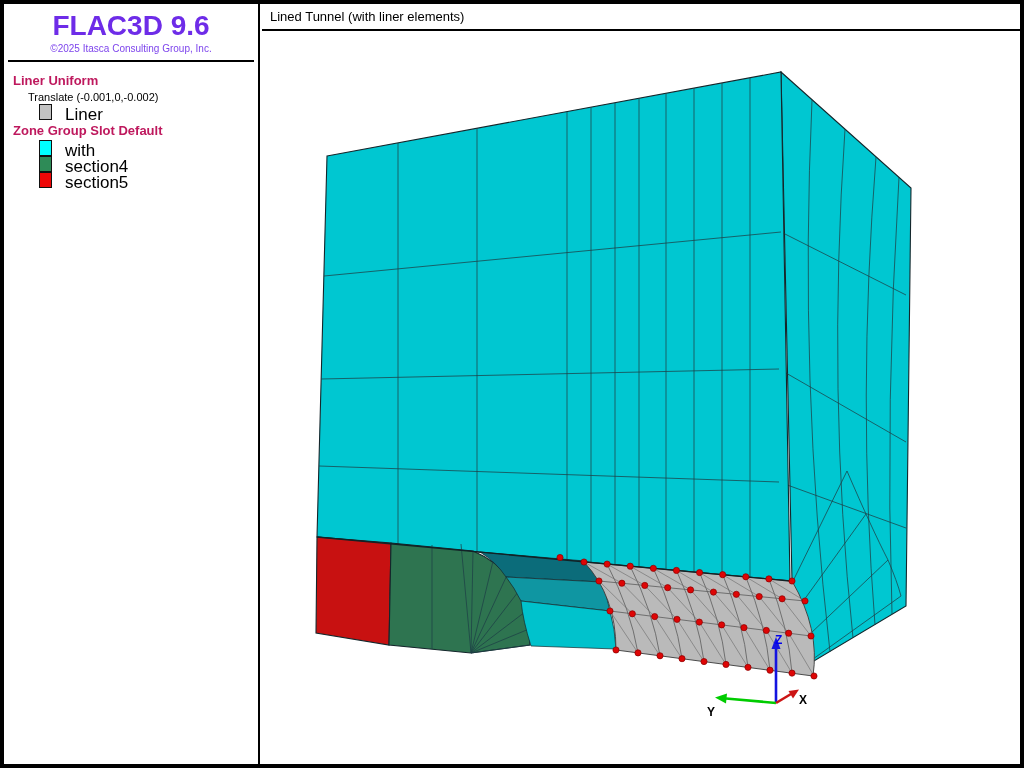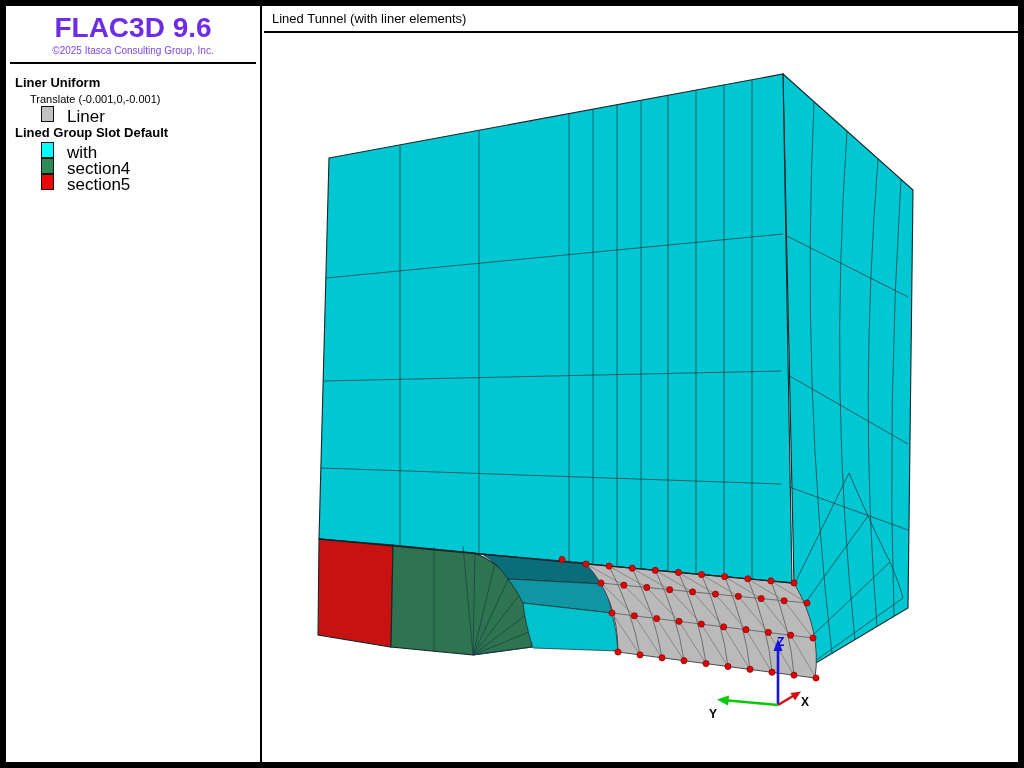--- a/index.html
+++ b/index.html
@@ -1,27 +1,27 @@
 <!DOCTYPE html>
 <html><head>
 <meta charset="utf-8">
 <style>
   html,body{margin:0;padding:0;background:#666;}
   *{box-sizing:border-box;}
   #app{position:relative;width:1024px;height:768px;background:#ffffff;
-       border:6px solid #000000;overflow:hidden;
+       border:4px solid #000000;overflow:hidden;
        font-family:"Liberation Sans", sans-serif;}
   
   #sidebar{position:absolute;left:0;top:0;width:256px;height:764px;background:#fff;
            border-right:2px solid #000;}
   .app-title{position:absolute;left:0;top:6px;width:100%;text-align:center;
              font-size:28px;font-weight:bold;letter-spacing:0px;}
   .copyright{position:absolute;left:0;top:39px;width:100%;text-align:center;font-size:10px;}
   .sidebar-divider{position:absolute;left:4px;top:56px;width:246px;height:2px;background:#000;}
-  .legend-heading{position:absolute;left:9px;font-size:13px;font-weight:bold;color:#000000;}
+  .legend-heading{position:absolute;left:9px;font-size:13px;font-weight:bold;color:#be185d;}
   .legend-sub{position:absolute;left:24px;font-size:11px;color:#000;}
   .legend-row{position:absolute;left:35px;height:16px;}
   .swatch{position:absolute;left:0;top:0;width:13px;height:16px;border:1px solid #111;}
   .swatch-label{position:absolute;left:26px;top:1px;font-size:17px;color:#000;white-space:nowrap;}
   
   #main{position:absolute;left:258px;top:0;width:764px;height:764px;background:#fff;}
   .view-title{position:absolute;left:8px;top:5px;font-size:13px;color:#000;white-space:nowrap;}
   .title-rule{position:absolute;left:0;top:25px;width:100%;height:2px;background:#000;}
   #scene{position:absolute;left:0;top:0;width:1024px;height:768px;}
   
@@ -36,28 +36,28 @@
 <body>
 
 <div id="app">
 
   <div id="sidebar">
     <div class="app-title" style="color:#6E2CE8;">FLAC3D 9.6</div>
     <div class="copyright" style="color:#7D44EC;">©2025 Itasca Consulting Group, Inc.</div>
     <div class="sidebar-divider"></div>
 
     <div class="legend-heading" style="top:69px">Liner Uniform</div>
-    <div class="legend-sub" style="top:87px">Translate (-0.001,0,-0.001)</div>
+    <div class="legend-sub" style="top:87px">Translate (-0.001,0,-0.002)</div>
 
     <div class="legend-row" style="top:100px">
       <span class="swatch" style="background: rgb(194, 194, 194);"></span>
       <span class="swatch-label">Liner</span>
     </div>
 
-    <div class="legend-heading" style="top:119px">Lined Group Slot Default</div>
+    <div class="legend-heading" style="top:119px">Zone Group Slot Default</div>
 
     <div class="legend-row" style="top:136px">
       <span class="swatch" style="background: rgb(0, 255, 255);"></span>
       <span class="swatch-label">with</span>
     </div>
     <div class="legend-row" style="top:152px">
       <span class="swatch" style="background: rgb(46, 139, 87);"></span>
       <span class="swatch-label">section4</span>
     </div>
     <div class="legend-row" style="top:168px">

